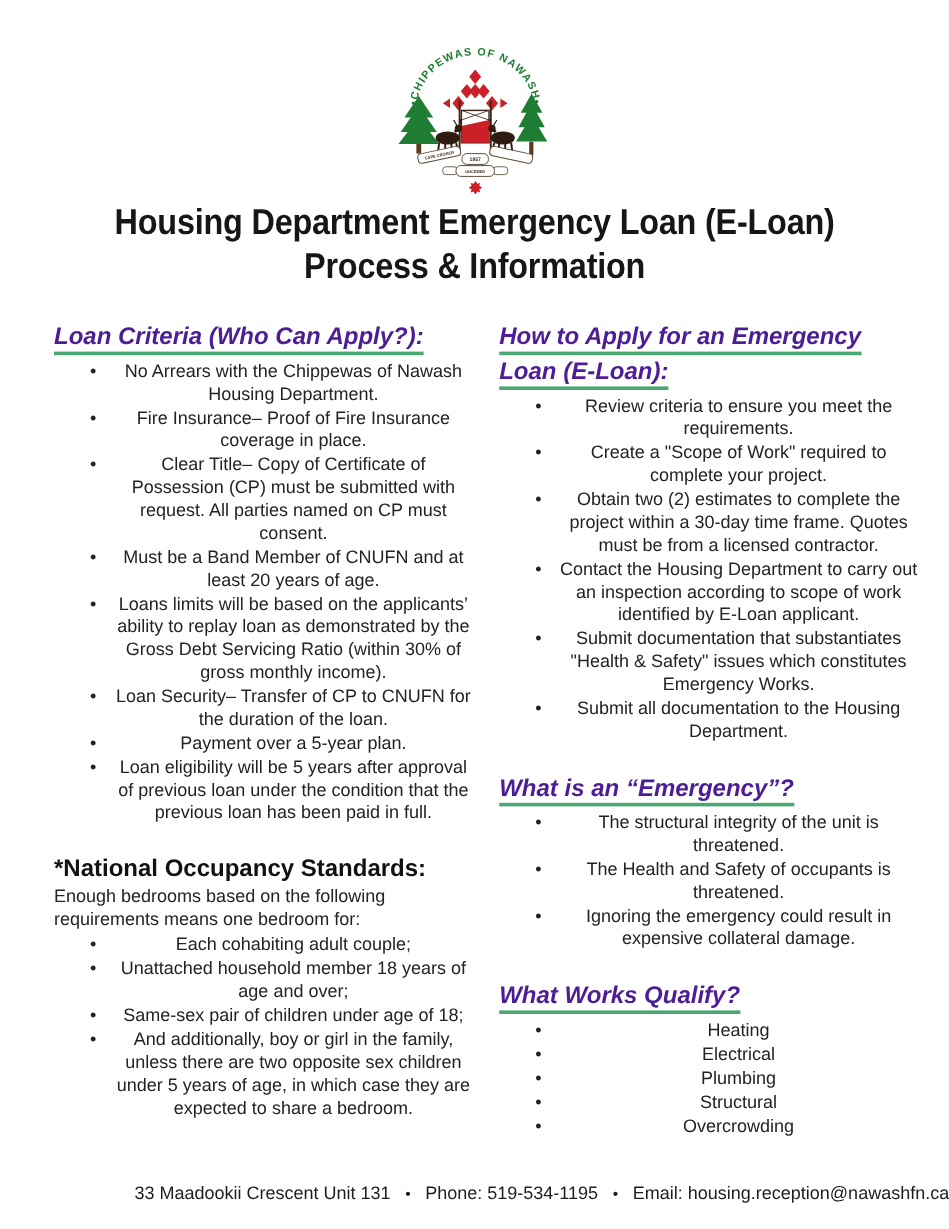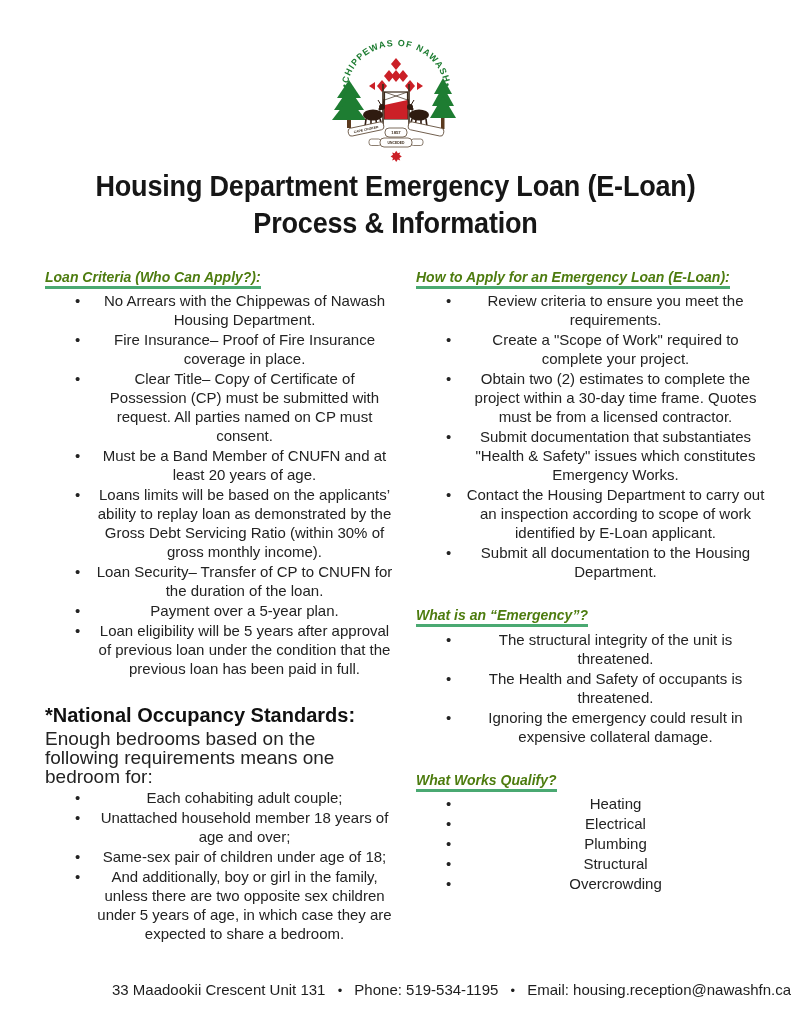--- a/index.html
+++ b/index.html
@@ -31,41 +31,41 @@
   .doc-title .tline{display:block;}
   .columns{
     display:flex;
     margin-top:26px;
     padding:0 26px 0 45px;
     gap:22px;
   }
   .col{flex:1 1 0;min-width:0;}
   .sec{margin:0 0 24px 0;}
   .sec-heading{
-    font-size:14px;
+    font-size:20px;
     font-weight:bold;
     font-style:italic;
-    color:#4d7c0f;
+    color:#4c1d95;
     line-height:1.45;
     margin:0 0 4px 0;
   }
   .sec-heading .uline{
     border-bottom:3px solid #4aa972;
     padding-bottom:1px;
   }
   .plain-heading{
     font-size:20px;
     font-weight:bold;
     font-style:normal;
     color:#111;
     line-height:1.3;
     margin:0;
   }
   .intro{
-    font-size:19px;
+    font-size:15px;
     line-height:19px;
     margin:1px 0 0 0;
   }
   ul.blist{
     list-style:none;
     margin:2px 0 0 0;
     padding:0;
     text-align:center;
   }
   ul.blist li{
@@ -233,22 +233,22 @@
     </div>
 
     <div class="col">
 
       <div class="sec">
         <h2 class="sec-heading"><span class="uline">How to Apply for an Emergency Loan (E-Loan):</span></h2>
         <ul class="blist">
           <li>Review criteria to ensure you meet the requirements.</li>
           <li>Create a "Scope of Work" required to complete your project.</li>
           <li>Obtain two (2) estimates to complete the project within a 30-day time frame. Quotes must be from a licensed contractor.</li>
+          <li>Contact the Housing Department to carry out an inspection according to scope of work identified by E-Loan applicant.</li>
           <li>Submit documentation that substantiates "Health &amp; Safety" issues which constitutes Emergency Works.</li>
-          <li>Contact the Housing Department to carry out an inspection according to scope of work identified by E-Loan applicant.</li>
           <li>Submit all documentation to the Housing Department.</li>
         </ul>
       </div>
 
       <div class="sec">
         <h2 class="sec-heading"><span class="uline">What is an “Emergency”?</span></h2>
         <ul class="blist">
           <li>The structural integrity of the unit is threatened.</li>
           <li>The Health and Safety of occupants is threatened.</li>
           <li>Ignoring the emergency could result in expensive collateral damage.</li>

